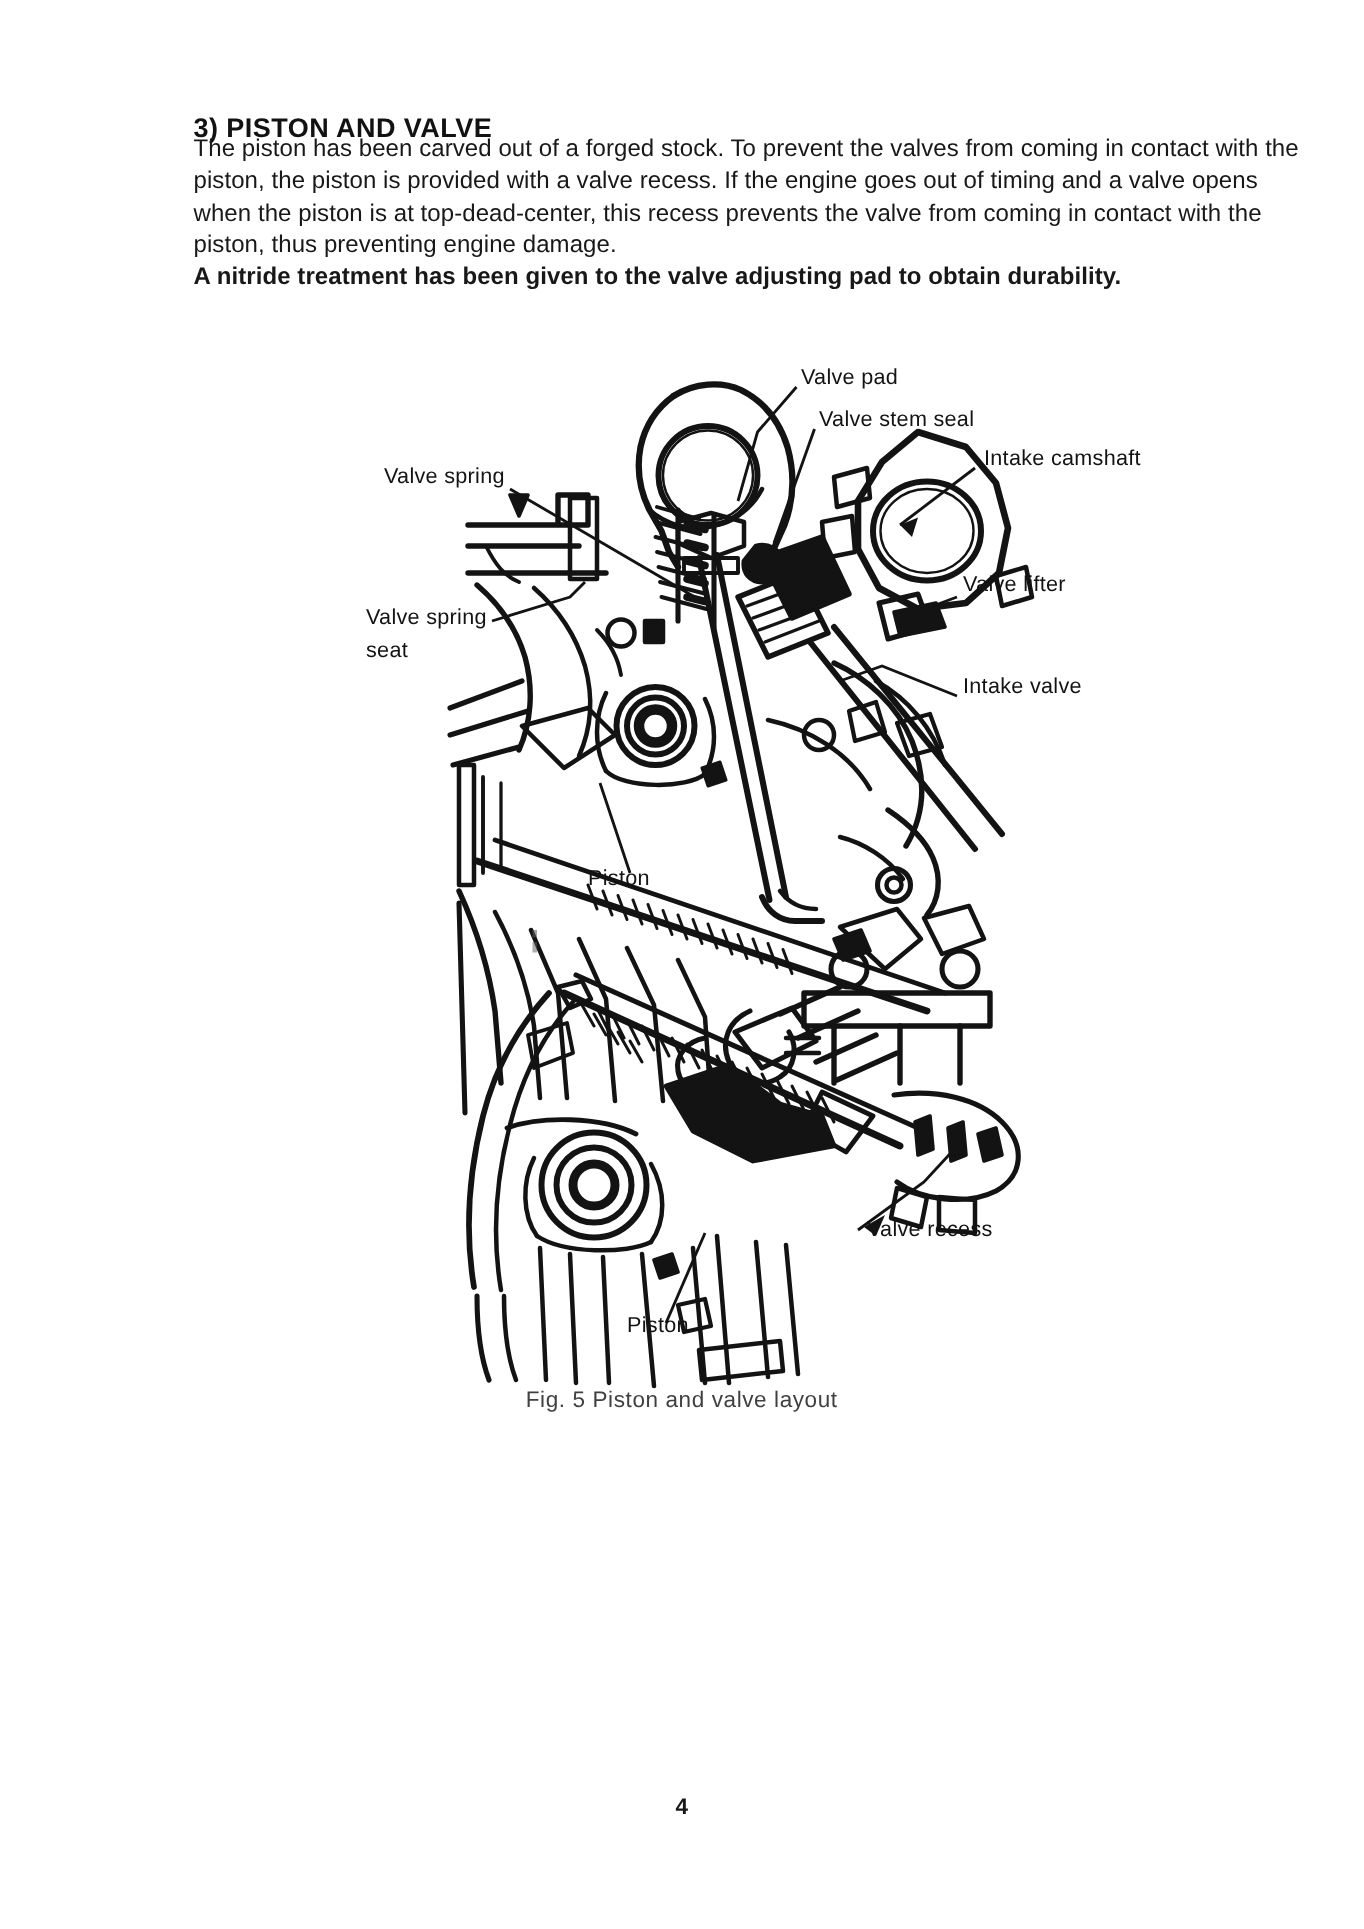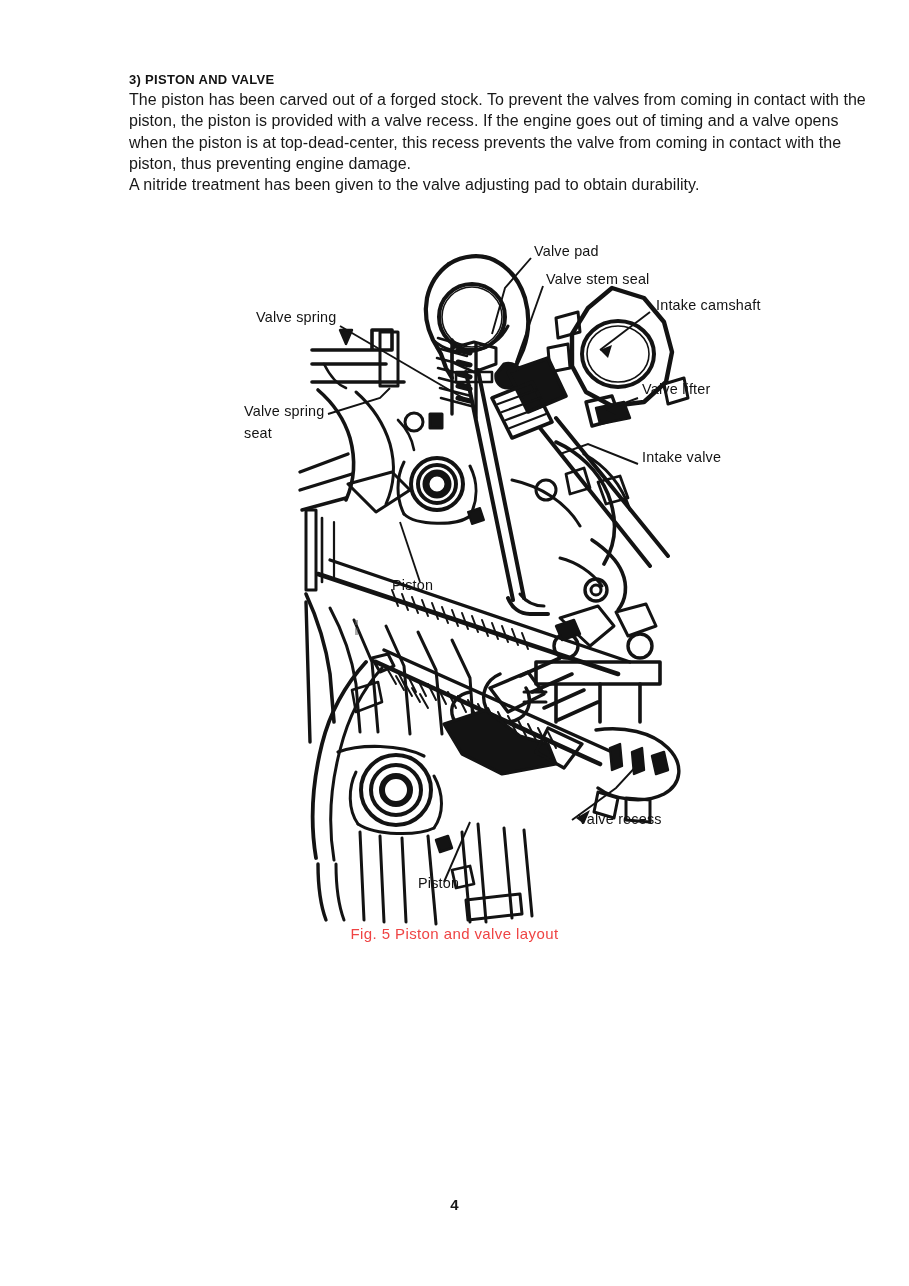--- a/index.html
+++ b/index.html
@@ -20,21 +20,21 @@
     height: 1286px;
     background: #ffffff;
     overflow: hidden;
   }
 
   
   .section-heading {
     position: absolute;
     left: 129px;
     top: 63px;
-    font-size: 13px;
+    font-size: 18px;
     font-weight: bold;
     letter-spacing: 0.3px;
     color: #121212;
     white-space: nowrap;
   }
 
   .body-copy {
     position: absolute;
     left: 129px;
     top: 89px;
@@ -43,20 +43,21 @@
     line-height: 21.3px;
     color: #181818;
     letter-spacing: 0.05px;
     text-align: left;
   }
   .body-copy p {
     margin: 0;
   }
   .body-copy p.para-2 {
     margin-top: 0px;
+    font-weight: bold;
   }
 
   
   .figure-wrap {
     position: absolute;
     left: 0;
     top: 222px;
     width: 777px;
     height: 740px;
   }
@@ -66,21 +67,21 @@
     height: 740px;
   }
 
   .fig-caption {
     position: absolute;
     left: 0;
     top: 925px;
     width: 909px;
     text-align: center;
     font-size: 15px;
-    color: #ef4444;
+    color: #404040;
     letter-spacing: 0.4px;
   }
 
   .page-number {
     position: absolute;
     left: 0;
     top: 1196px;
     width: 909px;
     text-align: center;
     font-size: 15px;

